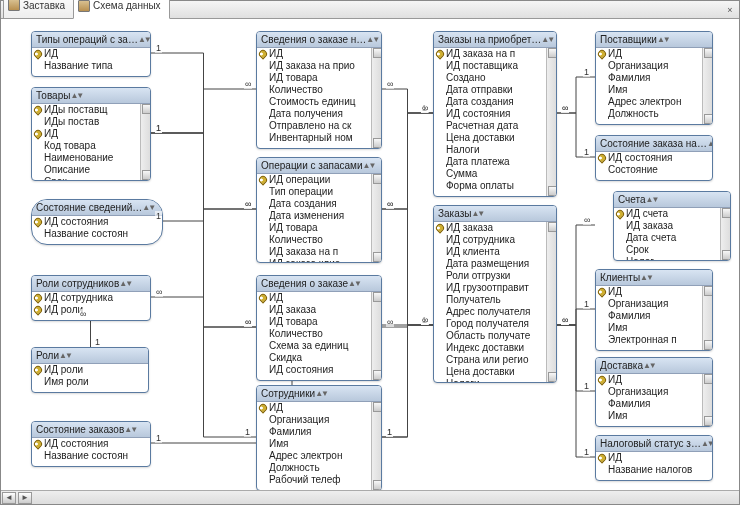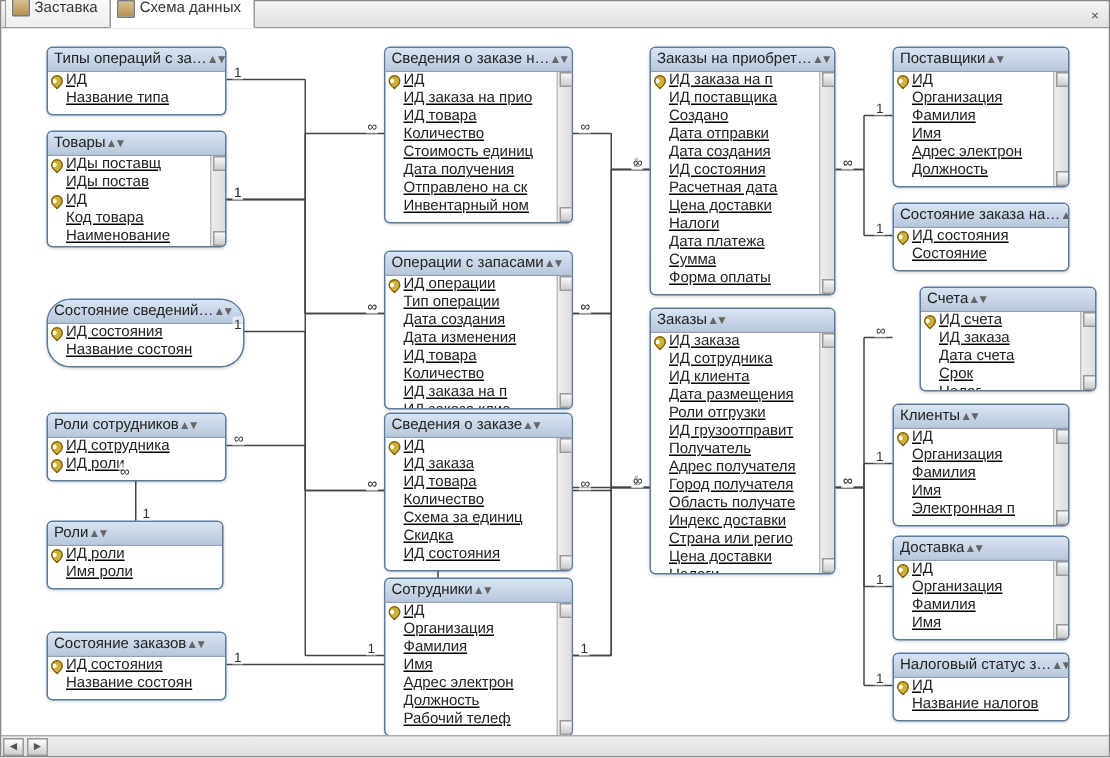--- a/index.html
+++ b/index.html
@@ -103,21 +103,20 @@
     align-items: center;
   }
   .title .updown {
     font-size: 8px; color:#666; letter-spacing:-2px;
   }
   .fields {
     max-height: 160px;
     overflow: hidden;
     position: relative;
     padding-right: 10px;
-    text-decoration: underline;
   }
   .field {
     padding: 0 4px 0 12px;
     height: 12px;
     line-height: 12px;
     font-size: 10px;
     color: #222;
     white-space: nowrap;
     overflow: hidden;
     text-overflow: ellipsis;
@@ -271,21 +270,21 @@
         <div class="fields" style="height: 28px;">
           <div class="field pk">ИД</div>
           <div class="field">Название типа</div>
         </div>
       </div>
       <div class="tablebox" style="left: 30px; top: 68px; width: 120px;">
         <div class="title">
           <span>Товары</span>
           <span class="updown">▲▼</span>
         </div>
-        <div class="fields" style="height: 60px;">
+        <div class="fields" style="height: 76px;">
           <div class="field pk">ИДы поставщ</div>
           <div class="field">ИДы постав</div>
           <div class="field pk">ИД</div>
           <div class="field">Код товара</div>
           <div class="field">Наименование</div>
           <div class="field">Описание</div>
           <div class="field">Срок</div>
           <div class="vscroll"></div>
         </div>
       </div>
@@ -339,21 +338,21 @@
           <div class="field">ИД заказа на прио</div>
           <div class="field">ИД товара</div>
           <div class="field">Количество</div>
           <div class="field">Стоимость единиц</div>
           <div class="field">Дата получения</div>
           <div class="field">Отправлено на ск</div>
           <div class="field">Инвентарный ном</div>
           <div class="vscroll"></div>
         </div>
       </div>
-      <div class="tablebox" style="left: 255px; top: 148px; width: 126px;">
+      <div class="tablebox" style="left: 255px; top: 138px; width: 126px;">
         <div class="title">
           <span>Операции с запасами</span>
           <span class="updown">▲▼</span>
         </div>
         <div class="fields" style="height: 88px;">
           <div class="field pk">ИД операции</div>
           <div class="field">Тип операции</div>
           <div class="field">Дата создания</div>
           <div class="field">Дата изменения</div>
           <div class="field">ИД товара</div>

